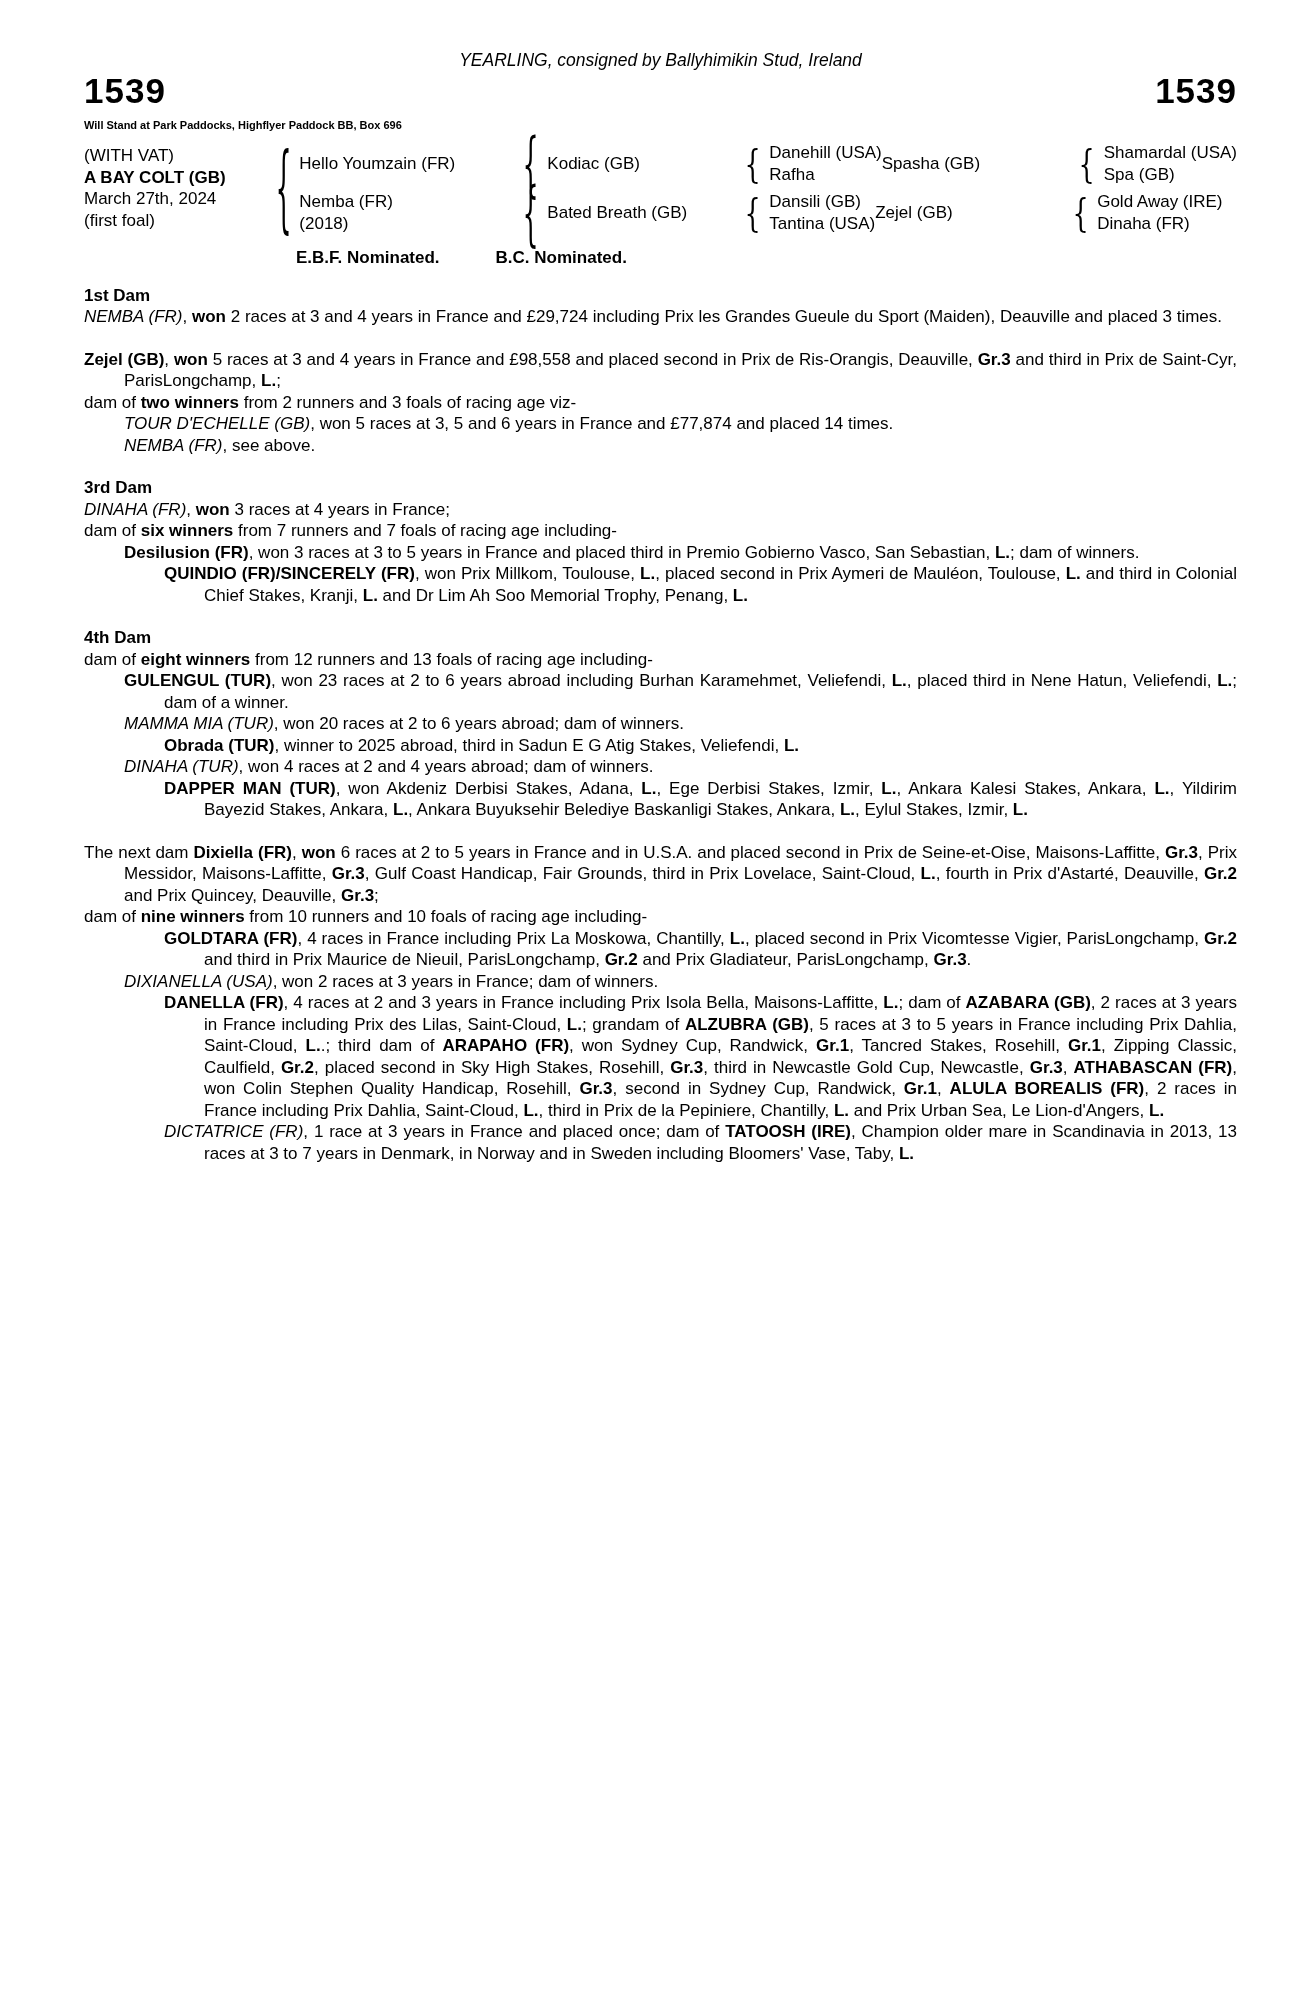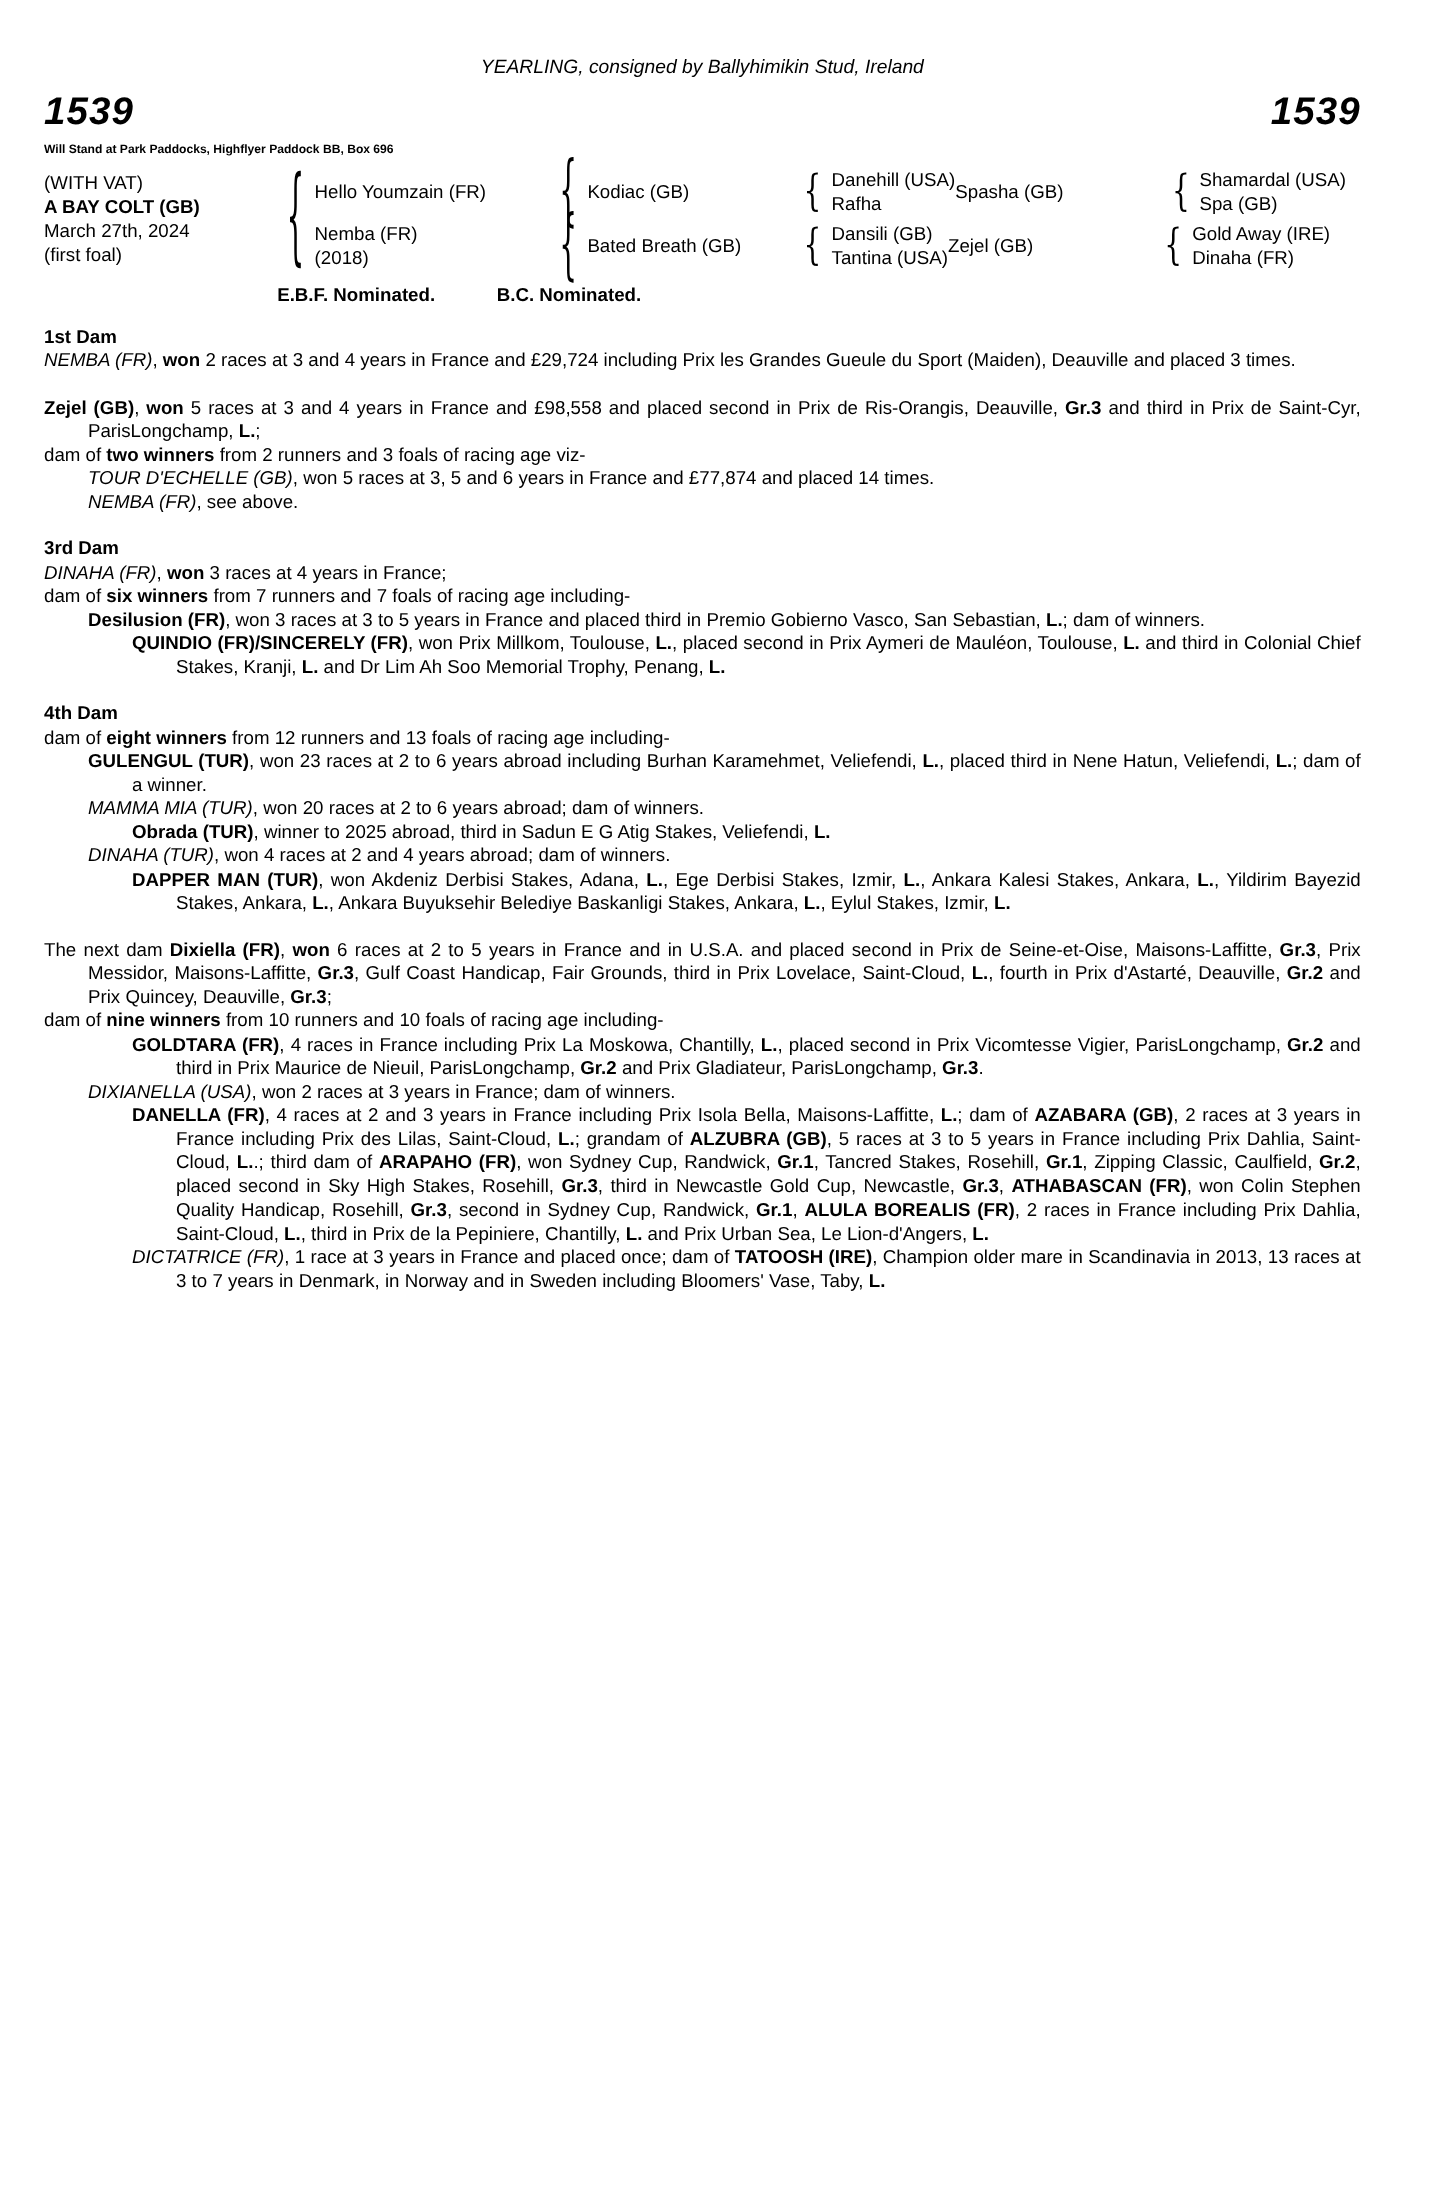--- a/index.html
+++ b/index.html
@@ -1,28 +1,28 @@
 <!DOCTYPE html>
 <html><head>
 <meta charset="utf-8">
 <style>
   html, body { margin: 0; padding: 0; background: #ffffff; }
   .page {
     width: 1315px;
     height: 2000px;
     box-sizing: border-box;
-    padding: 50px 78px 0 40px;
+    padding: 50px 78px 0 84px;
     font-family: "Liberation Sans", sans-serif;
     font-size: 17px;
     line-height: 21.5px;
     color: #000;
     overflow: hidden;
   }
   .consign { text-align: center; font-style: italic; font-size: 17.5px; }
-  .lot-row { display: flex; justify-content: space-between; align-items: center; margin-top: 13px; font-style: italic; }
+  .lot-row { display: flex; justify-content: space-between; align-items: center; margin-top: 2px; }
   .lot { font-size: 35px; font-weight: bold; line-height: 34px; letter-spacing: 1px; }
   .stand { font-weight: bold; font-size: 11px; margin-top: 7px; }
 
   
   .pedigree { display: flex; align-items: center; margin-top: 6px; white-space: nowrap; }
   .colt-info { width: 216px; }
   .gen1-col { display: flex; flex-direction: column; row-gap: 6px; }
   .gen1-block { display: flex; align-items: center; }
   .gen1-name { width: 218px; }
   .gen2-col { display: flex; flex-direction: row; }

